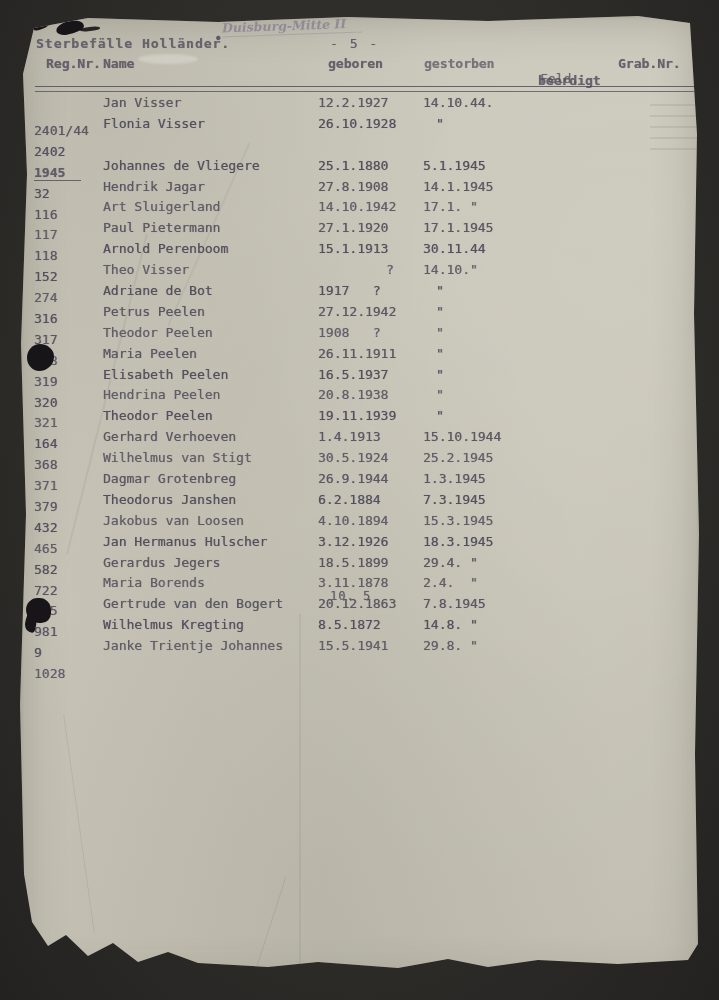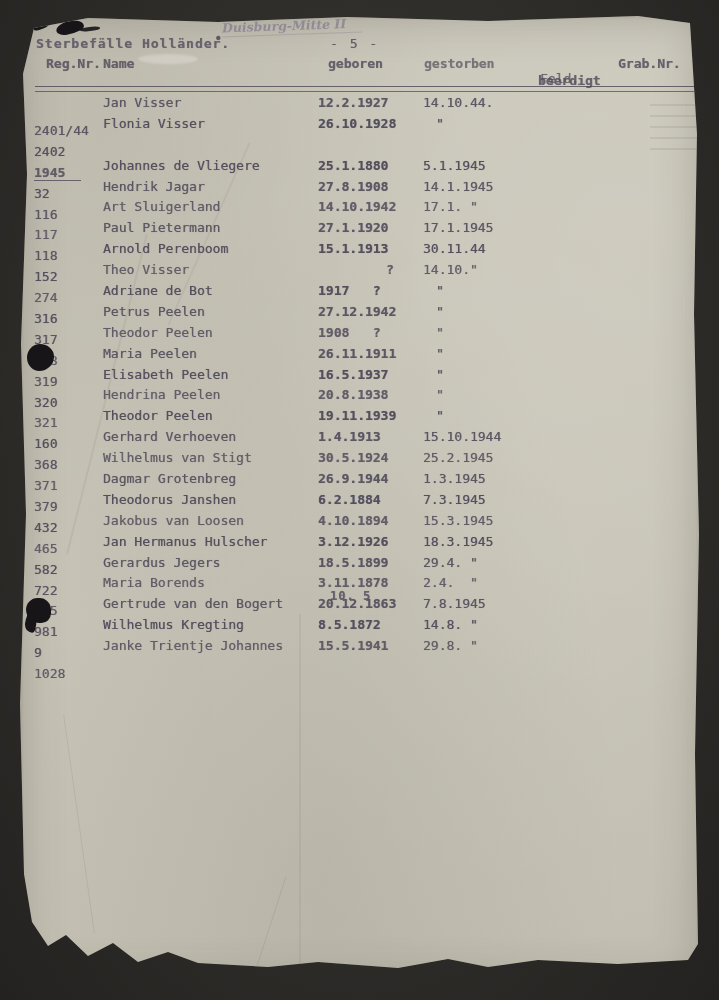--- a/index.html
+++ b/index.html
@@ -46,21 +46,21 @@
     border-top:1.6px solid rgba(73,68,84,.78);border-bottom:1.6px solid rgba(73,68,84,.70);}
   
   .rows{position:absolute;left:0;top:79px;width:100%;}
   .row{position:relative;height:20.9px;line-height:20.9px;font-size:13px;white-space:nowrap;}
   .row:nth-child(odd){opacity:.94;}
   .row:nth-child(3n){opacity:.88;}
   .c{position:absolute;top:0;height:100%;}
   .c .t{white-space:pre;}
   .c.reg{left:16px;width:68px;margin-top:28px;}
   .c.name{left:85px;width:218px;}
-  .c.geb{left:300px;width:104px;font-weight:bold;}
+  .c.geb{left:300px;width:104px;}
   .c.gest{left:405px;width:118px;}
   .c.beer{left:520px;width:78px;}
   .c.grab{left:600px;width:78px;}
   .c.geb.qmark{padding-left:68px;}
   .c.gest.ditto{padding-left:13px;}
   .row.sep .c.reg .t{border-bottom:1.6px solid rgba(73,68,84,.85);padding-right:16px;font-weight:bold;}
   .over{position:absolute;left:12px;top:-8px;font-size:12px;letter-spacing:1px;opacity:.9;}
   
   .blot{position:absolute;background:#171518;}
   .blot-a1{left:15px;top:9px;width:17px;height:6px;border-radius:60% 40% 50% 50%;transform:rotate(-22deg);}
@@ -219,21 +219,21 @@
       </div>
       <div class="row">
         <span class="c reg"><span class="t">321</span></span>
         <span class="c name"><span class="t">Hendrina Peelen</span></span>
         <span class="c geb"><span class="t">20.8.1938</span></span>
         <span class="c gest ditto"><span class="t">"</span></span>
         <span class="c beer"></span>
         <span class="c grab"></span>
       </div>
       <div class="row">
-        <span class="c reg"><span class="t">160</span></span>
+        <span class="c reg"><span class="t">164</span></span>
         <span class="c name"><span class="t">Theodor Peelen</span></span>
         <span class="c geb"><span class="t">19.11.1939</span></span>
         <span class="c gest ditto"><span class="t">"</span></span>
         <span class="c beer"></span>
         <span class="c grab"></span>
       </div>
       <div class="row">
         <span class="c reg"><span class="t">368</span></span>
         <span class="c name"><span class="t">Gerhard Verhoeven</span></span>
         <span class="c geb"><span class="t">1.4.1913</span></span>

